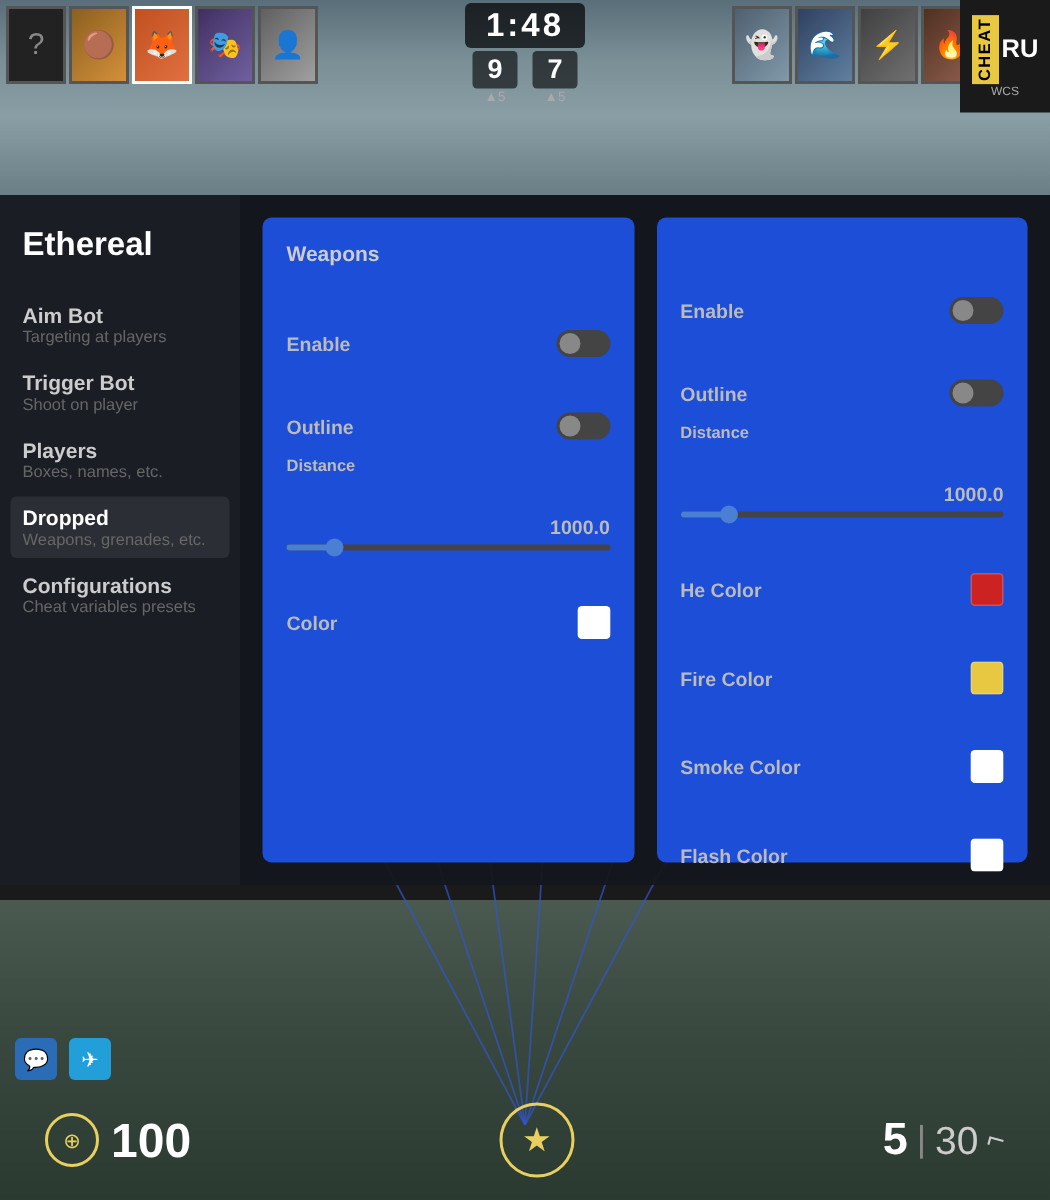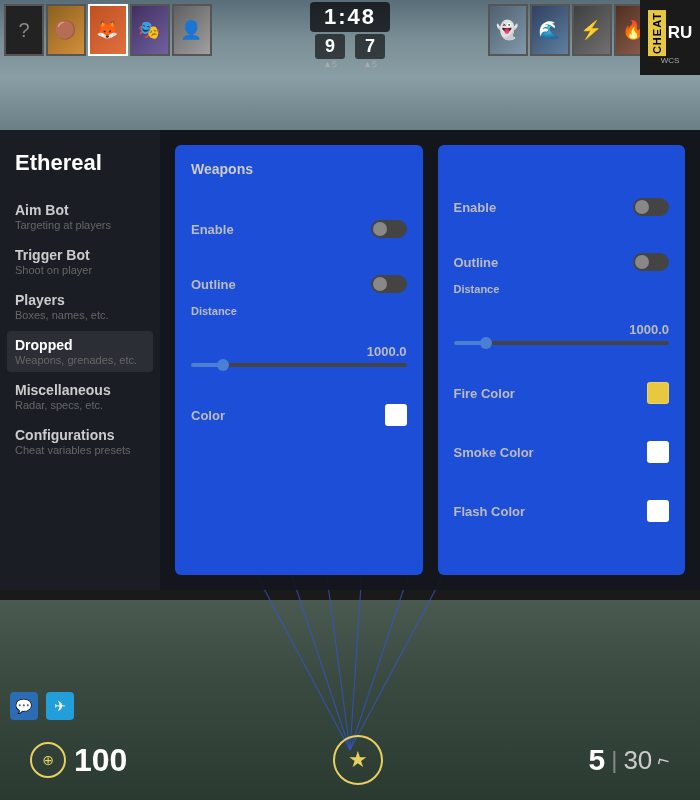--- a/index.html
+++ b/index.html
@@ -485,24 +485,20 @@
     </div>
     <div class="sidebar-item">
       <div class="sidebar-item-label">Players</div>
       <div class="sidebar-item-sub">Boxes, names, etc.</div>
     </div>
     <div class="sidebar-item active">
       <div class="sidebar-item-label">Dropped</div>
       <div class="sidebar-item-sub">Weapons, grenades, etc.</div>
     </div>
     <div class="sidebar-item">
-      <div class="sidebar-item-label">Miscellaneous</div>
-      <div class="sidebar-item-sub">Radar, specs, etc.</div>
-    </div>
-    <div class="sidebar-item">
       <div class="sidebar-item-label">Configurations</div>
       <div class="sidebar-item-sub">Cheat variables presets</div>
     </div>
   </div>
 
   <div class="content-area">
 
     <div class="panel">
       <div class="panel-title">Weapons</div>
 
@@ -557,20 +553,24 @@
         <div class="slider-label-row">
           <span class="slider-label">Distance</span>
           <span class="slider-value">1000.0</span>
         </div>
         <div class="slider-track">
           <div class="slider-fill" style="width: 15%;"></div>
           <div class="slider-thumb" style="left: 15%;"></div>
         </div>
       </div>
 
+      <div class="panel-row">
+        <span class="panel-row-label">He Color</span>
+        <div class="color-swatch" style="background: #cc2222;"></div>
+      </div>
 
       <div class="panel-row">
         <span class="panel-row-label">Fire Color</span>
         <div class="color-swatch" style="background: #e8c840;"></div>
       </div>
 
       <div class="panel-row">
         <span class="panel-row-label">Smoke Color</span>
         <div class="color-swatch" style="background: #ffffff;"></div>
       </div>

